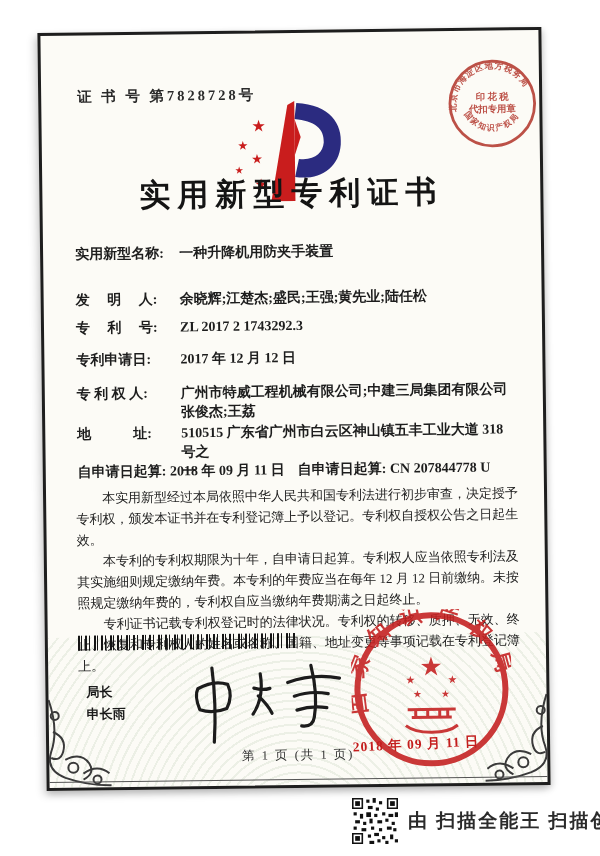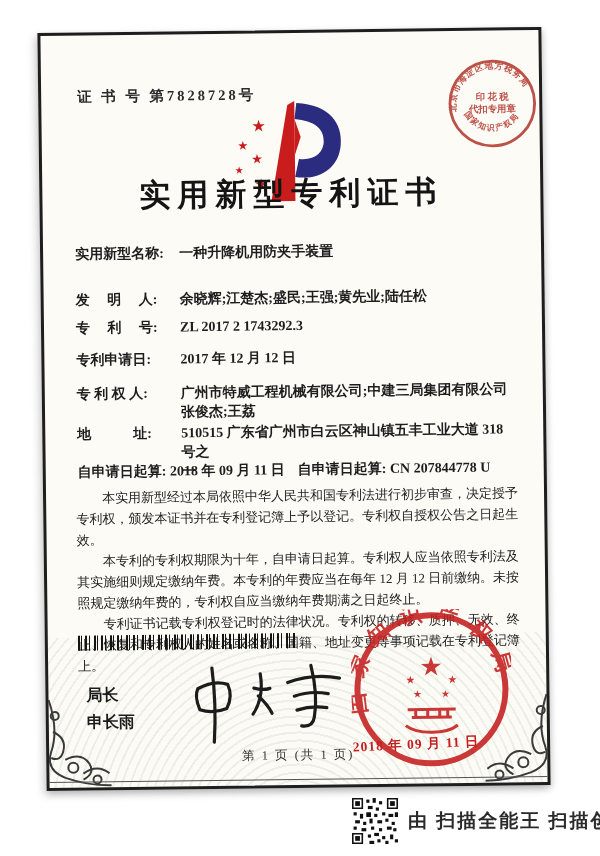--- a/index.html
+++ b/index.html
@@ -42,21 +42,21 @@
   .grant-row .half{flex:1;white-space:nowrap;}
   
   .body-text{position:absolute;left:30px;right:26px;top:452px;font-size:13px;line-height:1.62;color:#222;}
   .body-text p{margin:0;text-indent:2em;}
   
   .barcode{
     position:absolute;left:30px;top:600px;width:218px;height:15px;
     background:
       repeating-linear-gradient(90deg,#141414 0 2px,transparent 2px 3px,#141414 3px 4px,transparent 4px 7px,#141414 7px 9px,transparent 9px 11px,#141414 11px 12px,transparent 12px 16px);
   }
-  .official{position:absolute;left:38px;top:646px;font-size:16px;font-weight:700;color:#1b1b1b;line-height:1.7;}
+  .official{position:absolute;left:38px;top:646px;font-size:13px;font-weight:700;color:#1b1b1b;line-height:1.7;}
   .signature{position:absolute;left:128px;top:624px;width:190px;height:92px;transform:rotate(-2deg);}
   
   .office-seal{position:absolute;left:303px;top:578px;width:160px;height:160px;opacity:.88;}
   .seal-date{
     position:absolute;left:282px;top:704px;width:170px;text-align:center;
     color:#c41e1e;font-size:13.5px;font-weight:700;letter-spacing:1px;transform:rotate(-2deg);
   }
   .page-footer{position:absolute;left:0;right:0;top:714px;text-align:center;font-size:12.5px;color:#333;letter-spacing:2px;}
   
   .flourish{position:absolute;bottom:-4px;width:92px;height:96px;}

